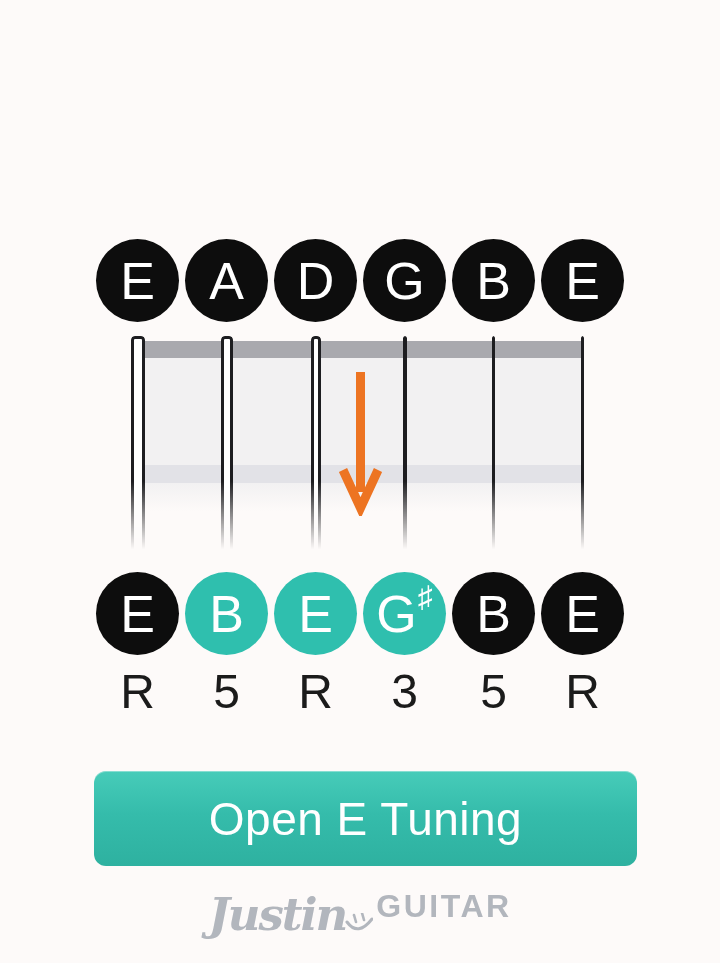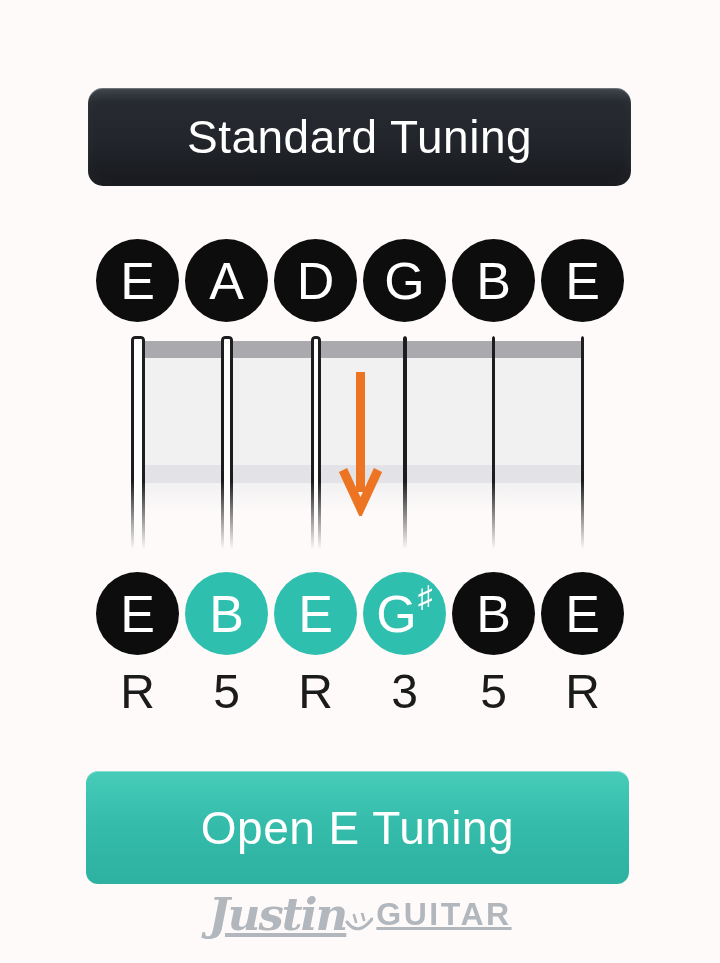--- a/index.html
+++ b/index.html
@@ -11,21 +11,21 @@
   .btn{
     position:absolute;left:88px;width:543px;display:flex;align-items:center;justify-content:center;
     color:#ffffff;font-size:46px;letter-spacing:0.5px;cursor:pointer;
   }
   .btn-dark{
     top:88px;height:98px;border-radius:15px;
     background:linear-gradient(180deg,#3d434b 0%,#272b31 14%,#22252b 55%,#17191d 100%);
     box-shadow:inset 0 1px 1px rgba(255,255,255,.28), inset 0 0 18px rgba(255,255,255,.04);
   }
   .btn-teal{
-    left:86px;top:771px;height:113px;border-radius:12px;
+    left:94px;top:771px;height:95px;border-radius:12px;
     background:linear-gradient(180deg,#47ccb9 0%,#35bcab 45%,#2eb1a0 100%);
     box-shadow:inset 0 1px 0 rgba(255,255,255,.35);
   }
   
   .note-row{
     position:absolute;left:0;width:720px;display:flex;justify-content:center;gap:6px;
   }
   .note-row.top{top:239px;}
   .note-row.bottom{top:572px;}
   .note{
@@ -50,42 +50,38 @@
   .string{
     position:absolute;top:336px;height:220px;box-sizing:border-box;
     -webkit-mask-image:linear-gradient(180deg,#000 0%,#000 66%,rgba(0,0,0,0) 97%);
     mask-image:linear-gradient(180deg,#000 0%,#000 66%,rgba(0,0,0,0) 97%);
   }
   .string.wound{background:#ffffff;border:3px solid #1d1d20;border-radius:4px 4px 0 0;}
   .string.plain{background:#1d1d20;border-radius:2px 2px 0 0;}
   .arrow{position:absolute;left:336px;top:368px;}
   
   .logo{
-    position:absolute;left:0;top:888px;width:720px;display:flex;align-items:center;justify-content:center;
+    position:absolute;left:0;top:888px;width:720px;display:flex;align-items:flex-start;justify-content:center;
     color:#b2b6bd;
-    text-decoration:underline;
   }
   .logo .script{
     font-family:"DejaVu Serif","Liberation Serif",serif;font-style:italic;font-weight:bold;
     font-size:45px;letter-spacing:-2px;
   }
   .logo .smiley{margin:0 3px 4px -1px;align-self:flex-end;}
   .logo .caps{
     font-family:"Liberation Sans","DejaVu Sans",sans-serif;font-weight:bold;
     font-size:32px;letter-spacing:2.5px;
   }
 </style>
 </head>
 <body>
 
 <div class="canvas" style="background: rgb(253, 250, 249);">
 
-  <div class="btn btn-dark">
-    <span>Standard Tuning</span>
-  </div>
 
   <div class="note-row top" id="top-row">
       <div class="note" style="background: rgb(13, 13, 13);">
         <span>E</span>
       </div>
       <div class="note" style="background: rgb(13, 13, 13);">
         <span>A</span>
       </div>
       <div class="note" style="background: rgb(13, 13, 13);">
         <span>D</span>

